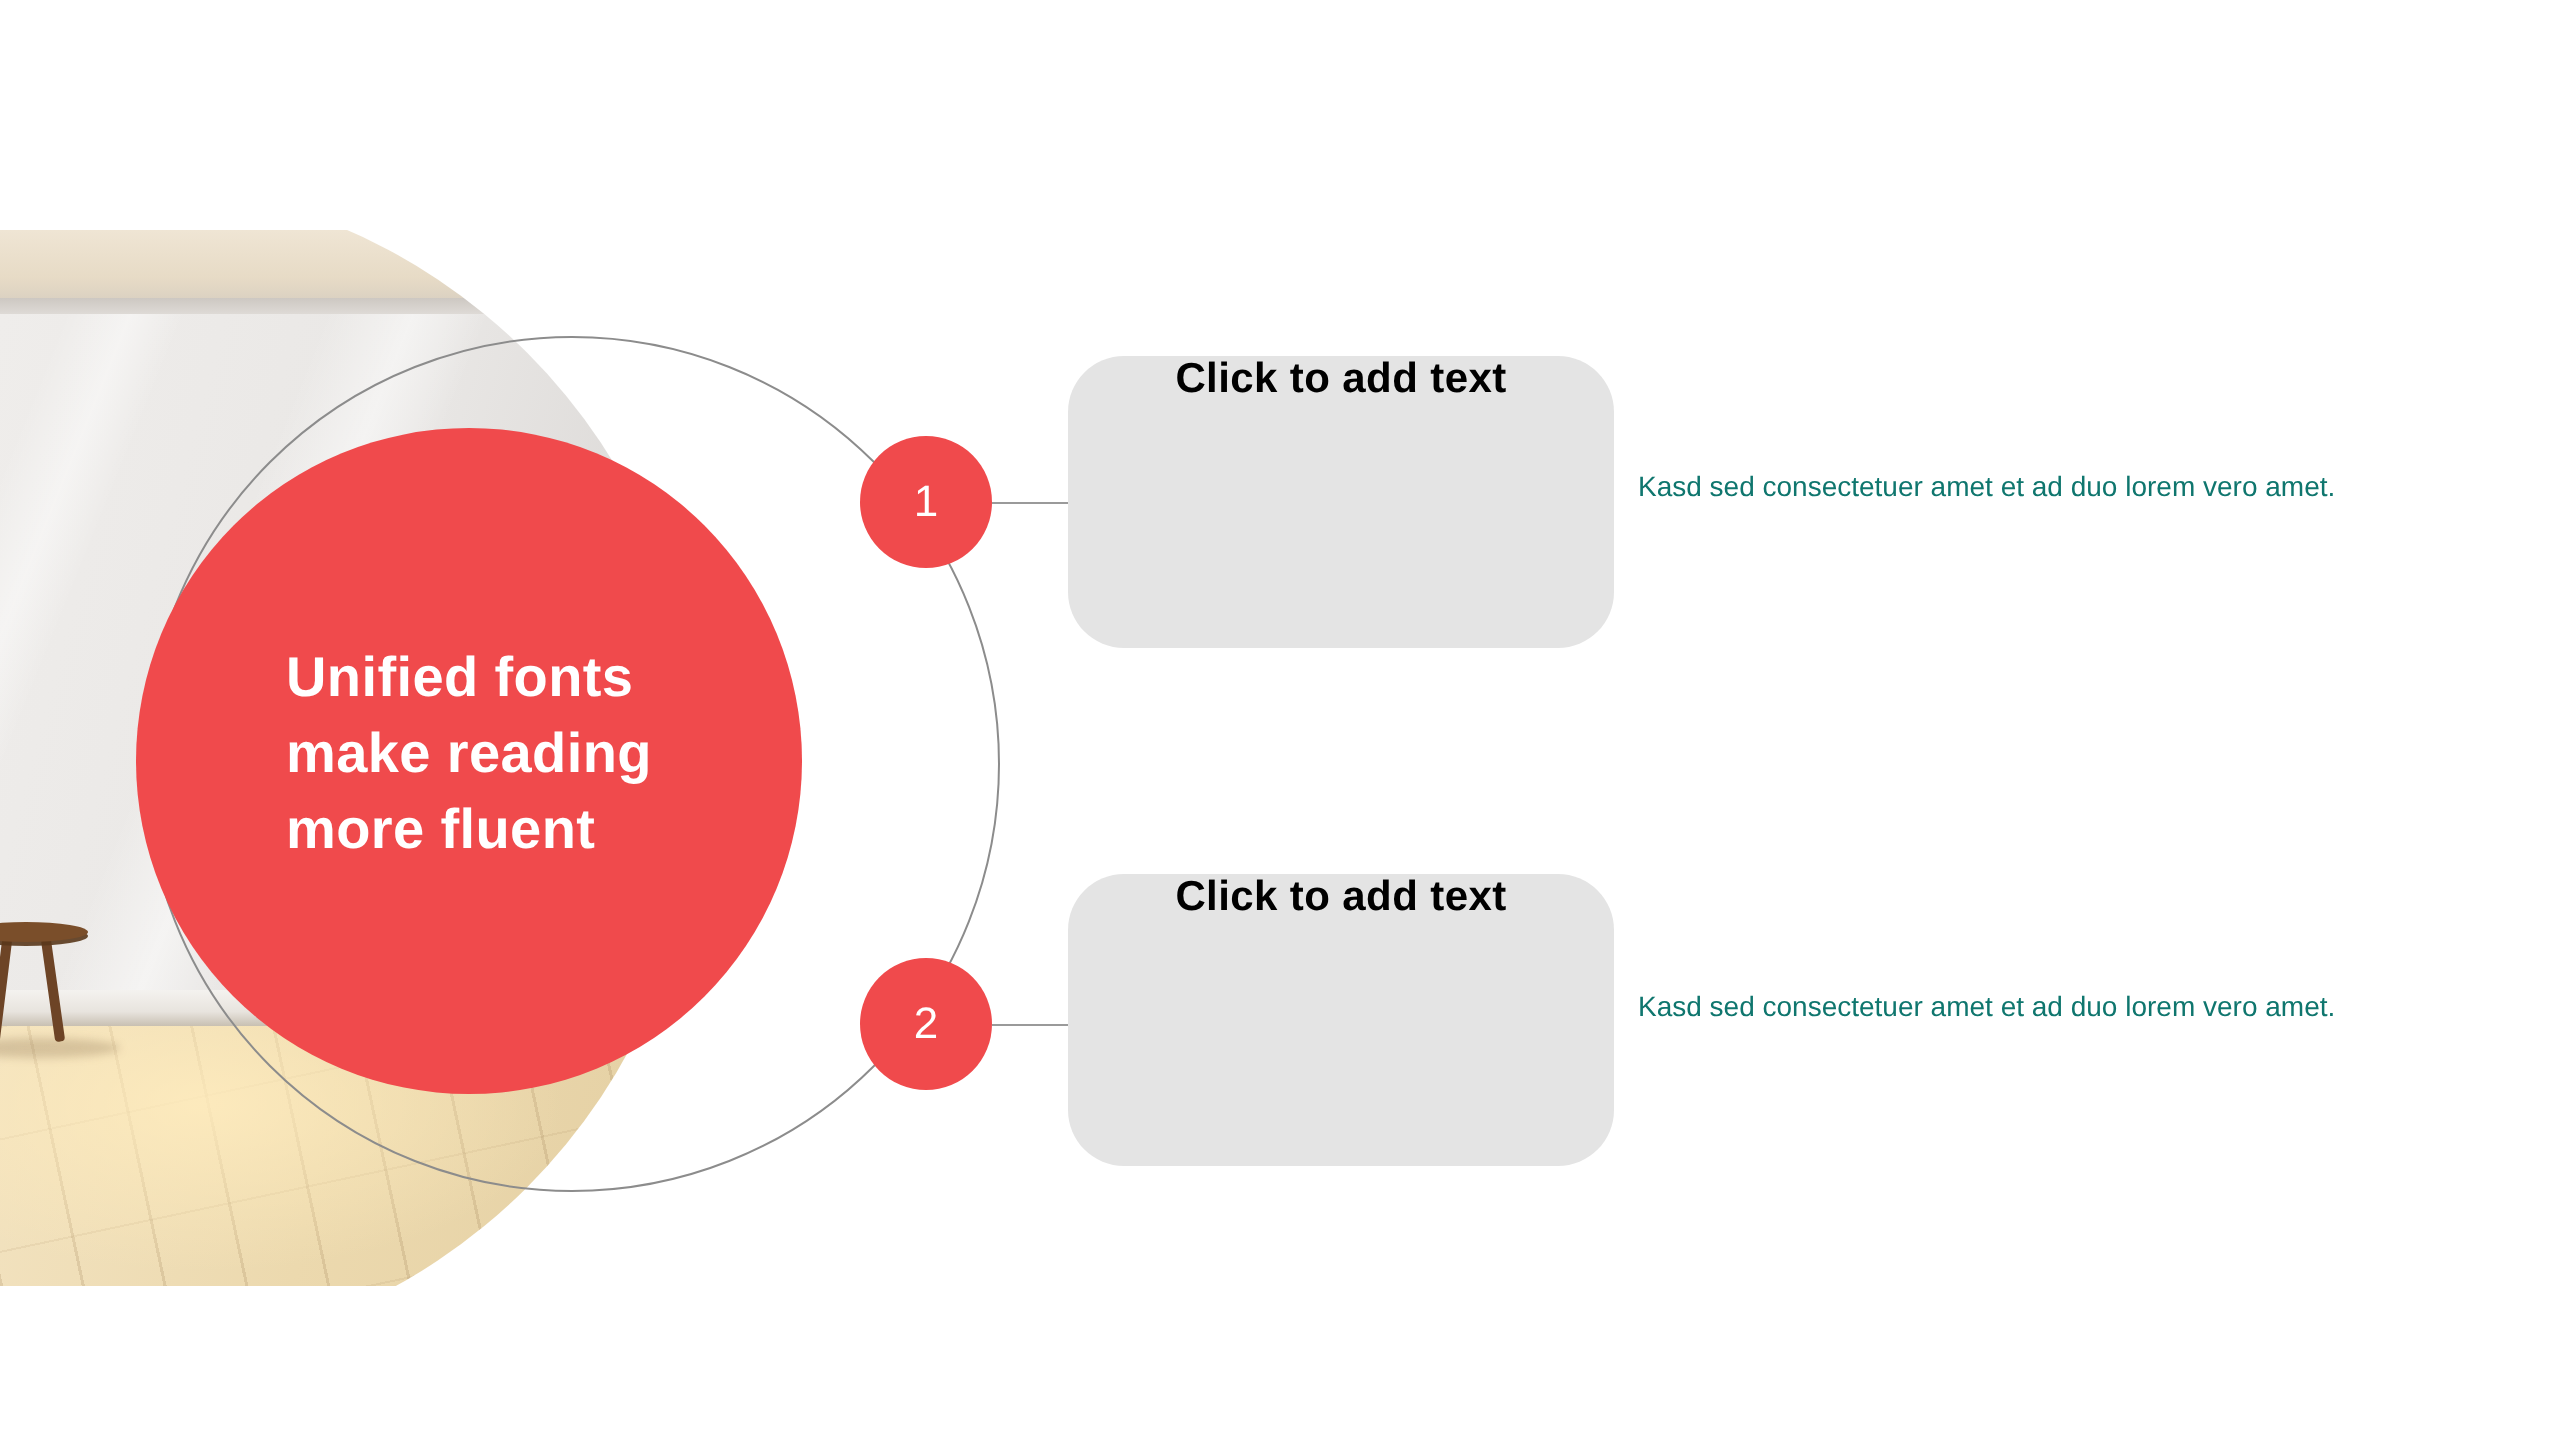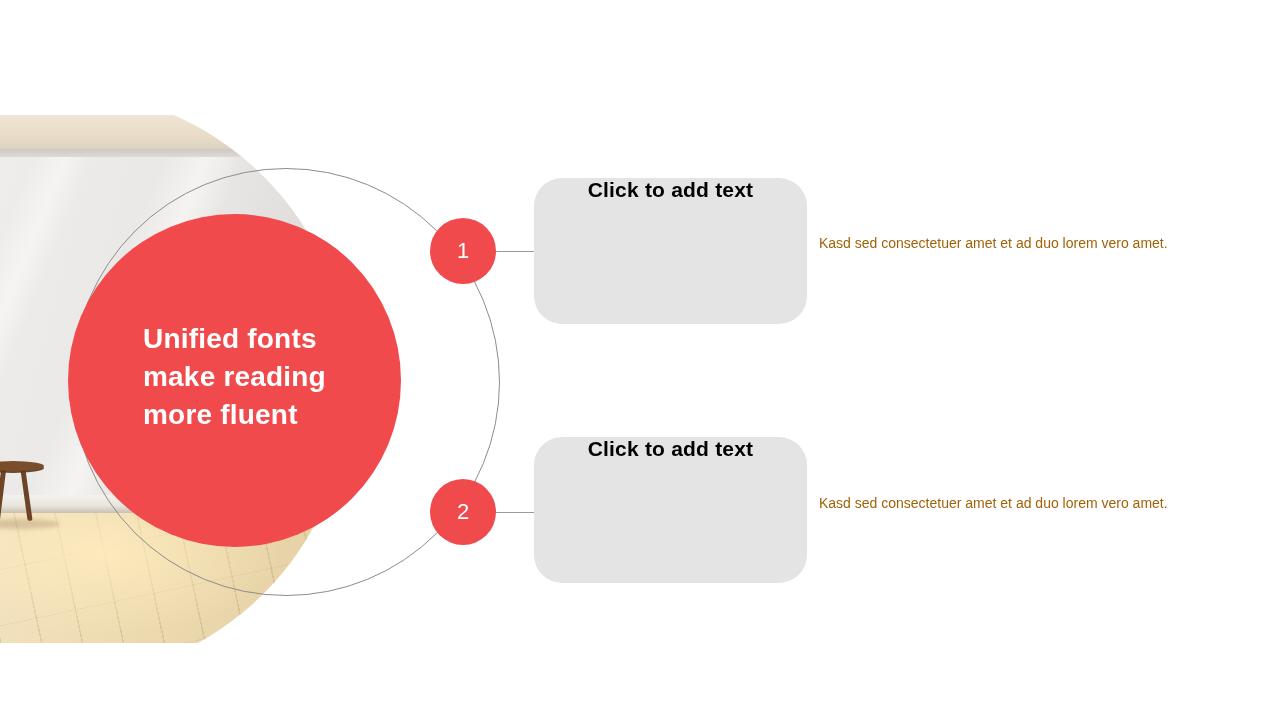--- a/index.html
+++ b/index.html
@@ -89,21 +89,21 @@
   .text-box{
     width:273px;height:146px;border-radius:28px;z-index:4;
     display:flex;align-items:flex-start;justify-content:center;
   }
   .text-box.b1{left:534px;top:178px;}
   .text-box.b2{left:534px;top:437px;}
   .text-box .label{
     font-size:21px;font-weight:bold;color:#000000;letter-spacing:.2px;
   }
   .desc{
-    width:360px;z-index:4;color:#a16207;font-size:14px;line-height:24px;
+    width:360px;z-index:4;color:#0f766e;font-size:14px;line-height:24px;
   }
   .desc.d1{left:819px;top:231px;}
   .desc.d2{left:819px;top:491px;}
 </style>
 </head>
 <body>
 
 <div class="abs photo">
   <div class="abs photo-ceiling"></div>
   <div class="abs photo-ceiling-shadow"></div>

